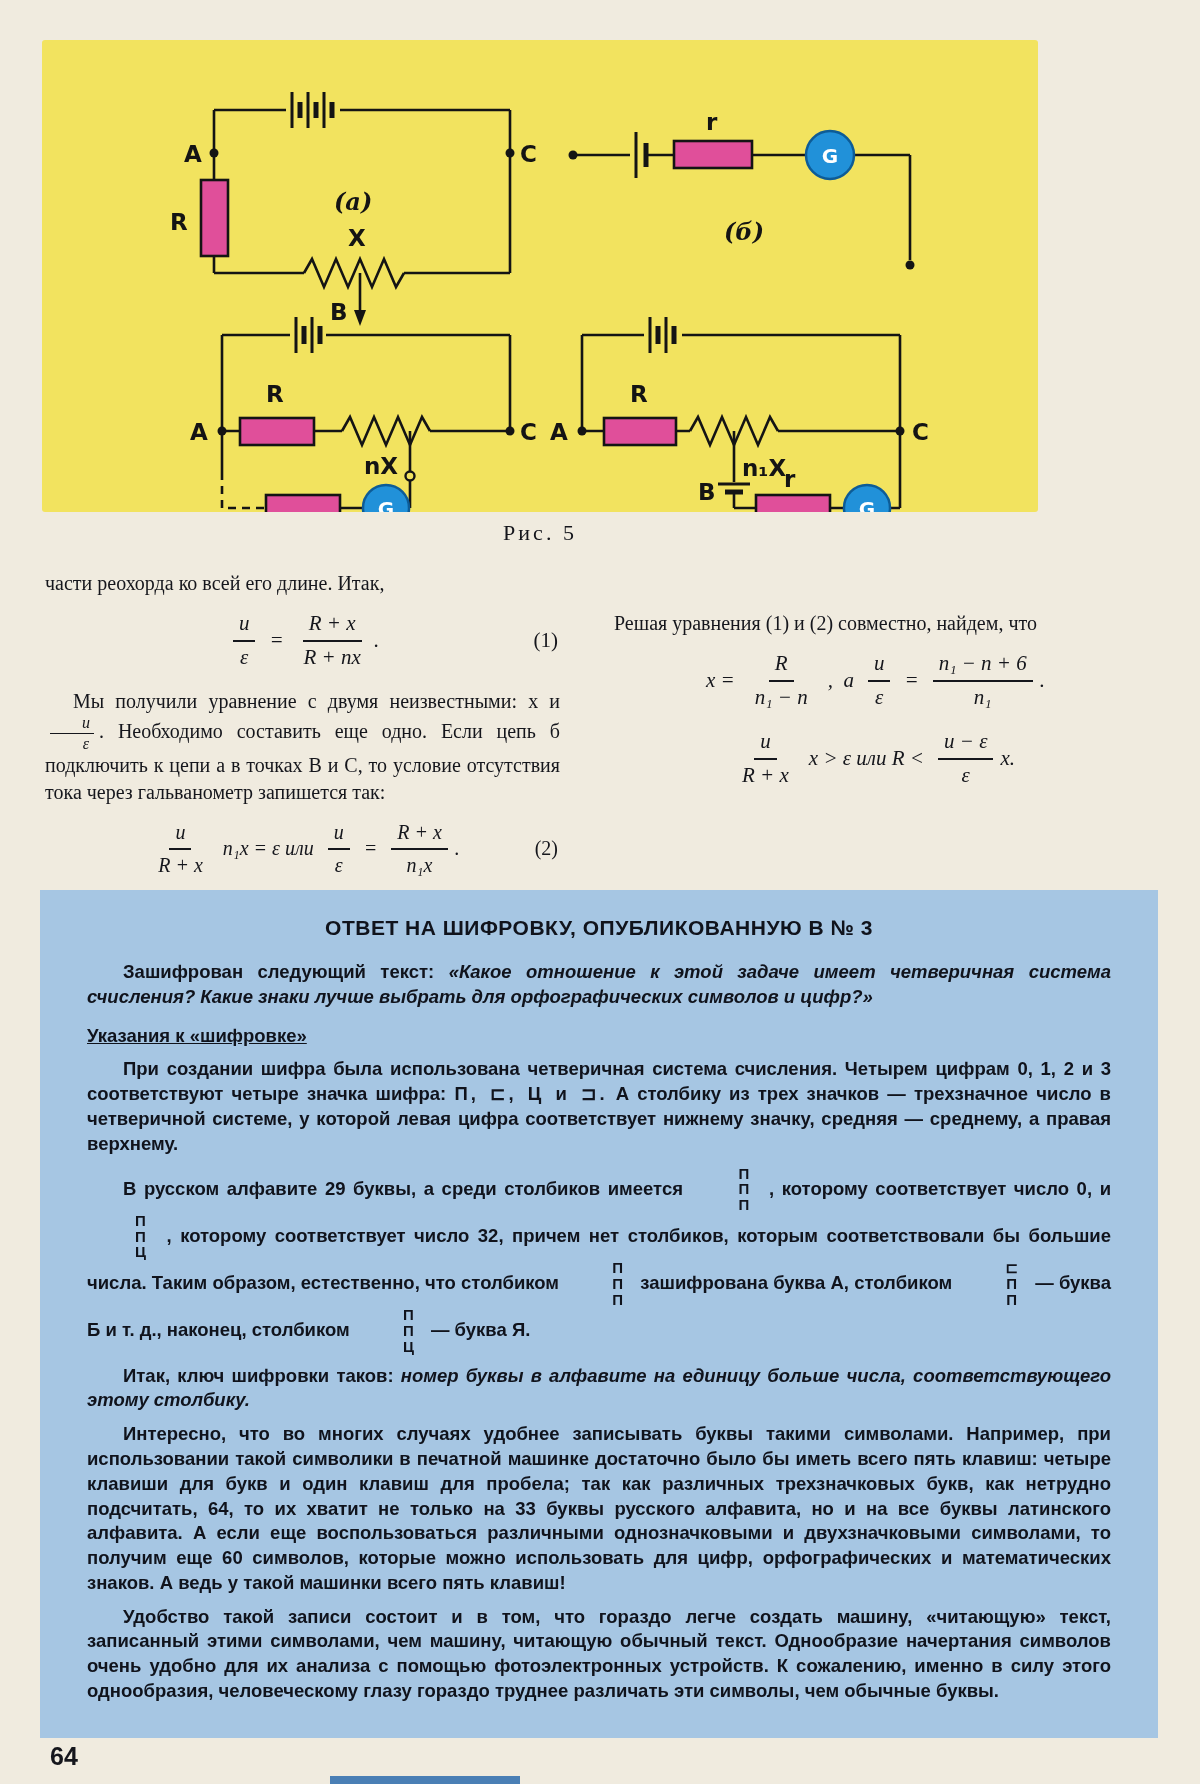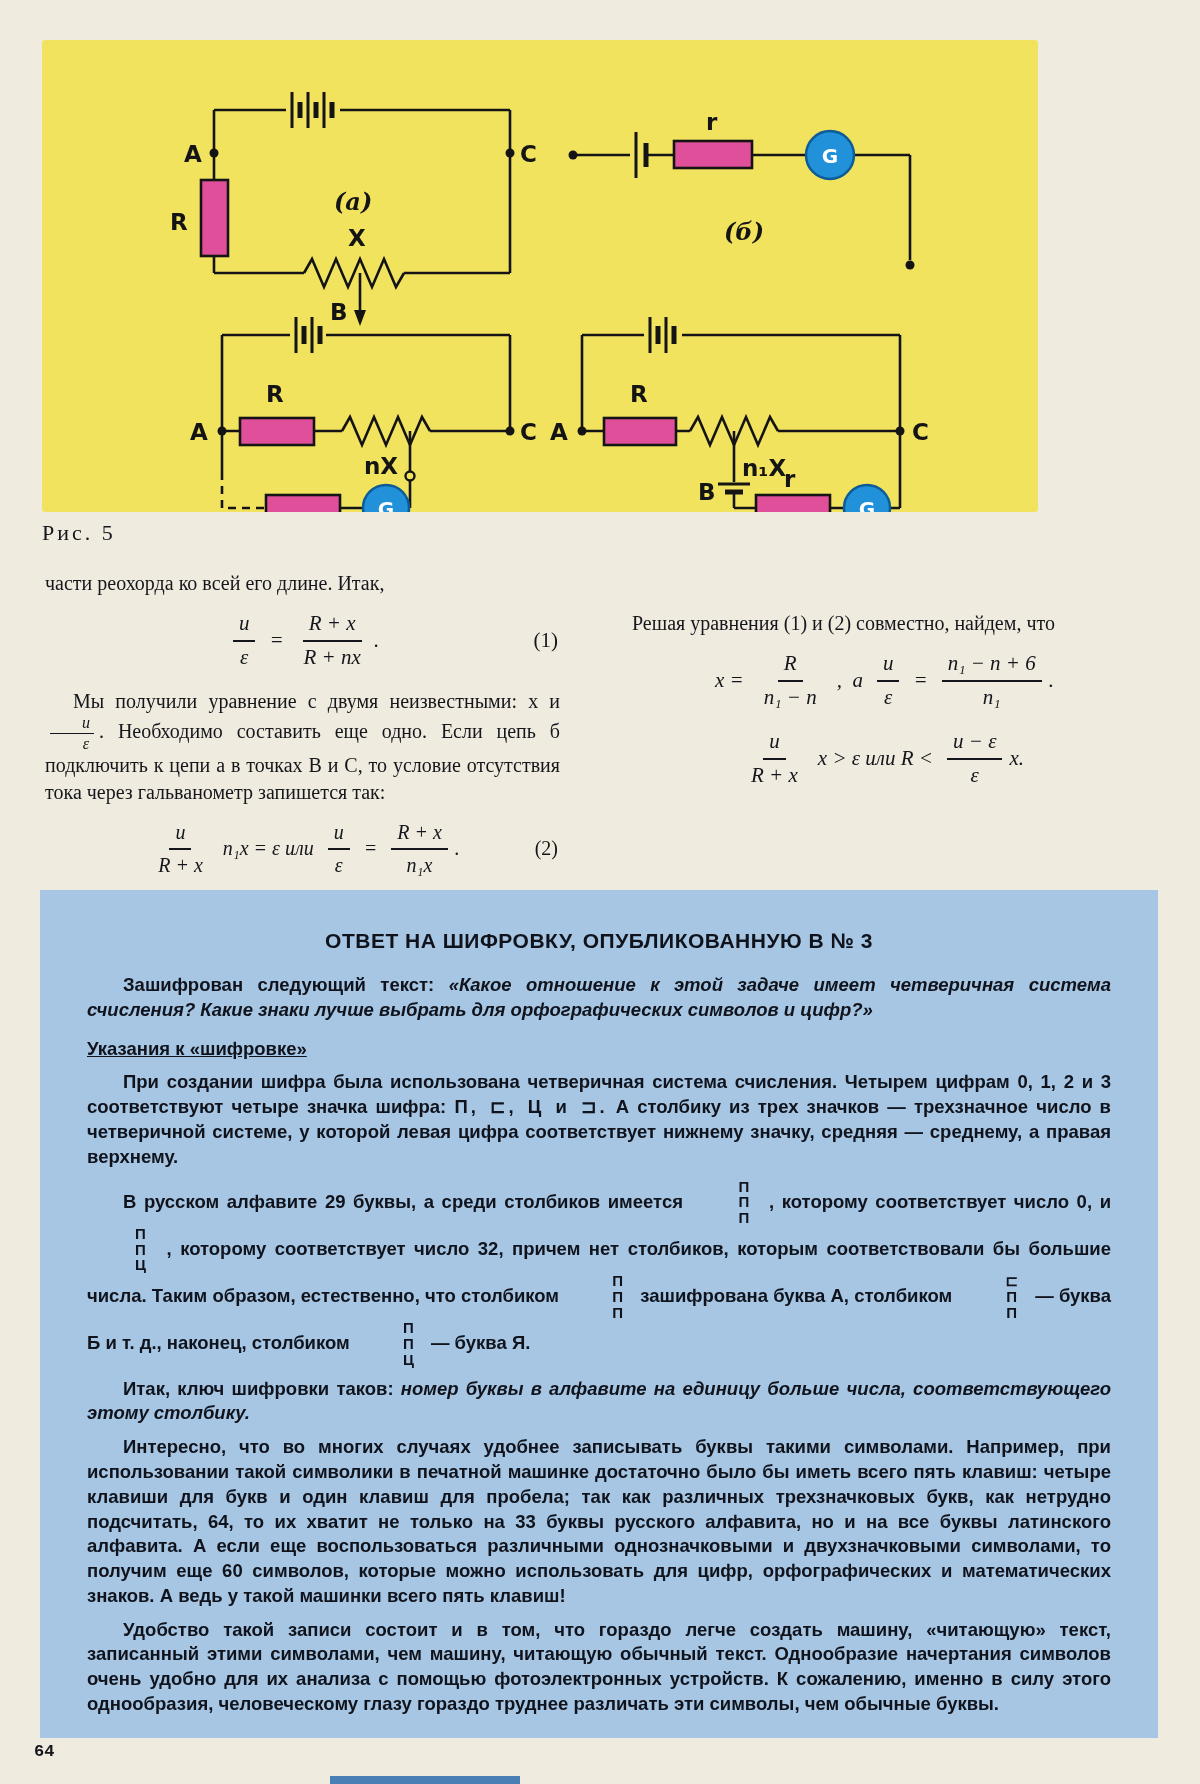--- a/index.html
+++ b/index.html
@@ -14,59 +14,59 @@
   .wire-dash{stroke:#141414;stroke-width:2.6;fill:none;stroke-dasharray:8 6;}
   .batt{stroke:#141414;stroke-width:3;fill:none;}
   .batt-thick{stroke:#141414;stroke-width:5;fill:none;}
   .resistor{fill:#e04f9a;stroke:#141414;stroke-width:2.6;}
   .galv{fill:#2191d9;stroke:#0d5c97;stroke-width:2.5;}
   .node{fill:#141414;}
   .tapnode{fill:#f2e35f;stroke:#141414;stroke-width:2.4;}
   .lbl{font-family:"DejaVu Sans", sans-serif;font-weight:bold;font-size:23px;fill:#141414;}
   .lbl-i{font-family:"DejaVu Serif", serif;font-weight:bold;font-style:italic;font-size:24px;fill:#141414;}
   .glbl{font-family:"DejaVu Sans", sans-serif;font-weight:bold;font-size:20px;fill:#ffffff;text-anchor:middle;}
-  .fig-caption{position:absolute;left:42px;top:520px;width:996px;text-align:left;
+  .fig-caption{position:absolute;left:42px;top:520px;width:996px;text-align:center;
                font-size:22px;letter-spacing:3px;}
 
   
-  .columns{position:absolute;left:45px;top:570px;width:1113px;display:flex;gap:44px;
+  .columns{position:absolute;left:45px;top:570px;width:1113px;display:flex;gap:26px;
            font-size:20px;line-height:1.32;text-align:justify;}
   .col-left{width:515px;flex:0 0 515px;}
   .col-right{flex:1;margin-top:40px;}
   .body-p{margin:0 0 6px 0;}
   .indent{text-indent:28px;}
   .eqrow{display:flex;align-items:center;justify-content:center;position:relative;
          margin:14px 0 16px 0;font-size:21px;font-style:italic;}
   .eqrow .eqbody{display:inline-flex;align-items:center;}
   .eqnum{position:absolute;right:2px;font-style:normal;}
   .frac{display:inline-flex;flex-direction:column;align-items:center;margin:0 7px;}
   .frac .num{padding:0 6px 2px;border-bottom:2px solid #15161c;text-align:center;}
   .frac .den{padding:2px 6px 0;text-align:center;}
   .op{margin:0 7px;white-space:pre;}
   .ifrac{display:inline-flex;flex-direction:column;align-items:center;vertical-align:middle;
          font-size:16px;font-style:italic;margin:0 5px;line-height:1.1;}
   .ifrac .num{padding:0 4px 1px;border-bottom:1.6px solid #15161c;}
   .ifrac .den{padding:1px 4px 0;}
 
   
   .blue-panel{position:absolute;left:40px;top:890px;width:1118px;height:848px;
-              background:#a6c6e3;box-sizing:border-box;padding:37px 38px 20px 38px;
+              background:#a6c6e3;box-sizing:border-box;padding:24px 38px 20px 38px;
               font-family:"Liberation Sans", sans-serif;font-weight:bold;font-size:18.5px;
               line-height:1.34;color:#10131c;text-align:justify;}
   .blue-panel h2{margin:0 0 18px 0;text-align:center;font-size:21px;letter-spacing:.5px;}
   .pp{margin:9px 9px;text-indent:36px;}
   .subhead{text-decoration:underline;text-indent:0;margin-top:14px;}
   .glyphs{letter-spacing:3px;white-space:pre;}
   .stack{display:inline-flex;flex-direction:column;align-items:center;vertical-align:middle;
          font-size:15px;line-height:1.05;margin:0 12px;}
   .quote{font-style:italic;}
 
   
-  .page-num{position:absolute;left:34px;top:1742px;font-family:Liberation Mono, monospace;
-            font-weight:bold;font-size:17px;}
+  .page-num{position:absolute;left:50px;top:1742px;font-family:Liberation Sans, sans-serif;
+            font-weight:bold;font-size:25px;}
   .edge-artifact{position:absolute;left:330px;top:1776px;width:190px;height:8px;background:#4a7fb5;}
 </style>
 </head>
 <body>
 
 <div class="page">
 
   <div class="fig-panel">
     <svg viewBox="0 0 996 472" width="996" height="472">
 

